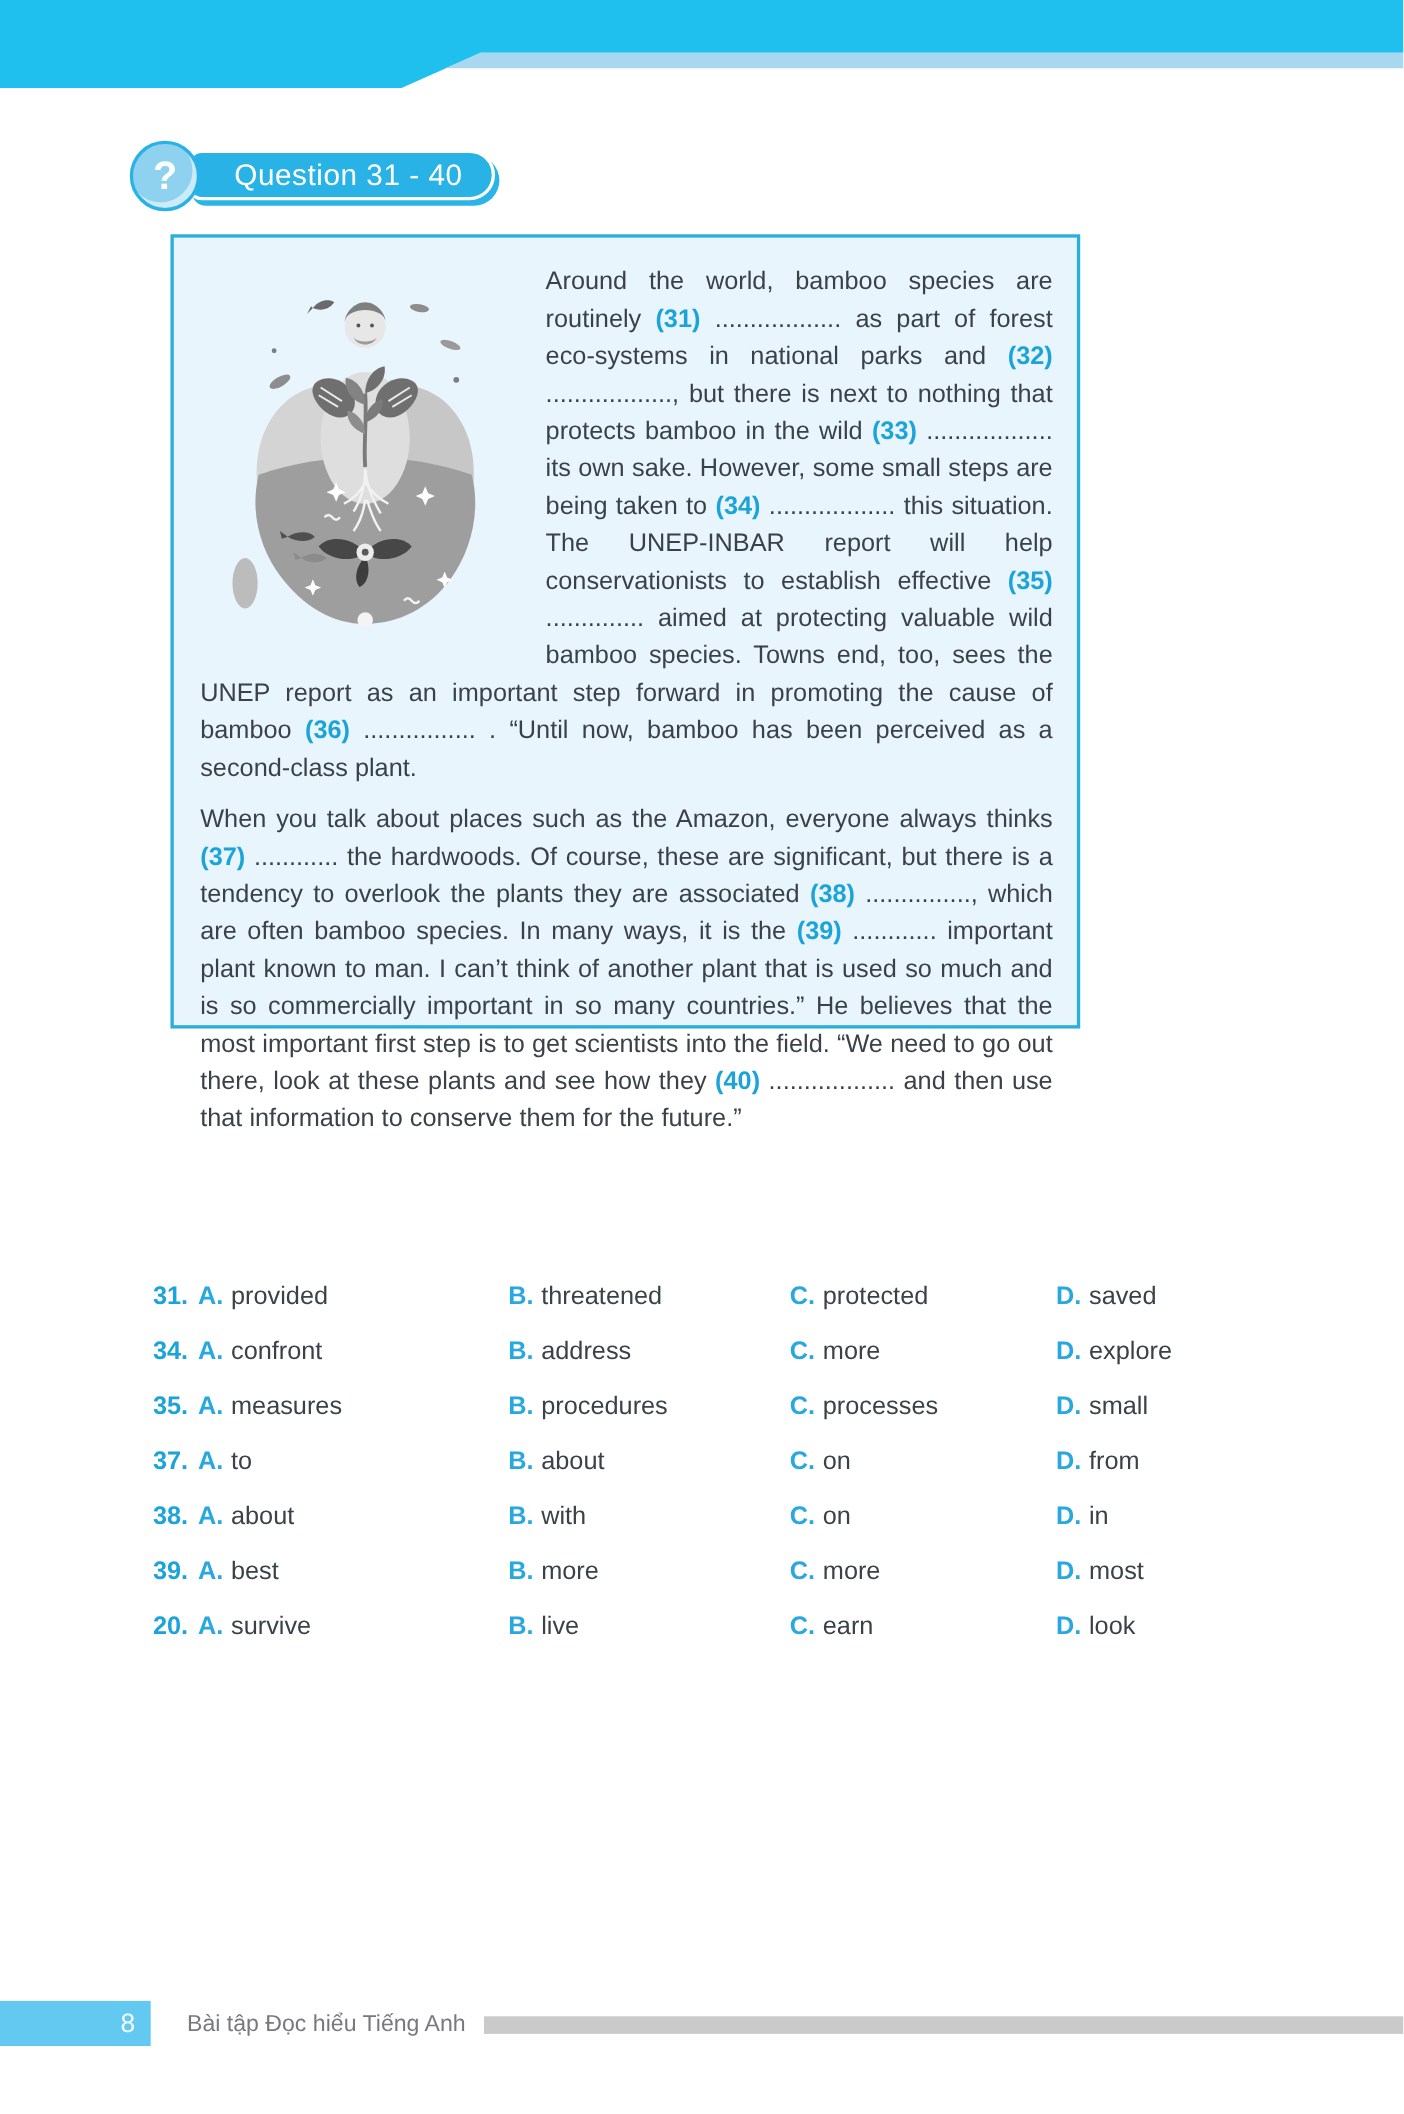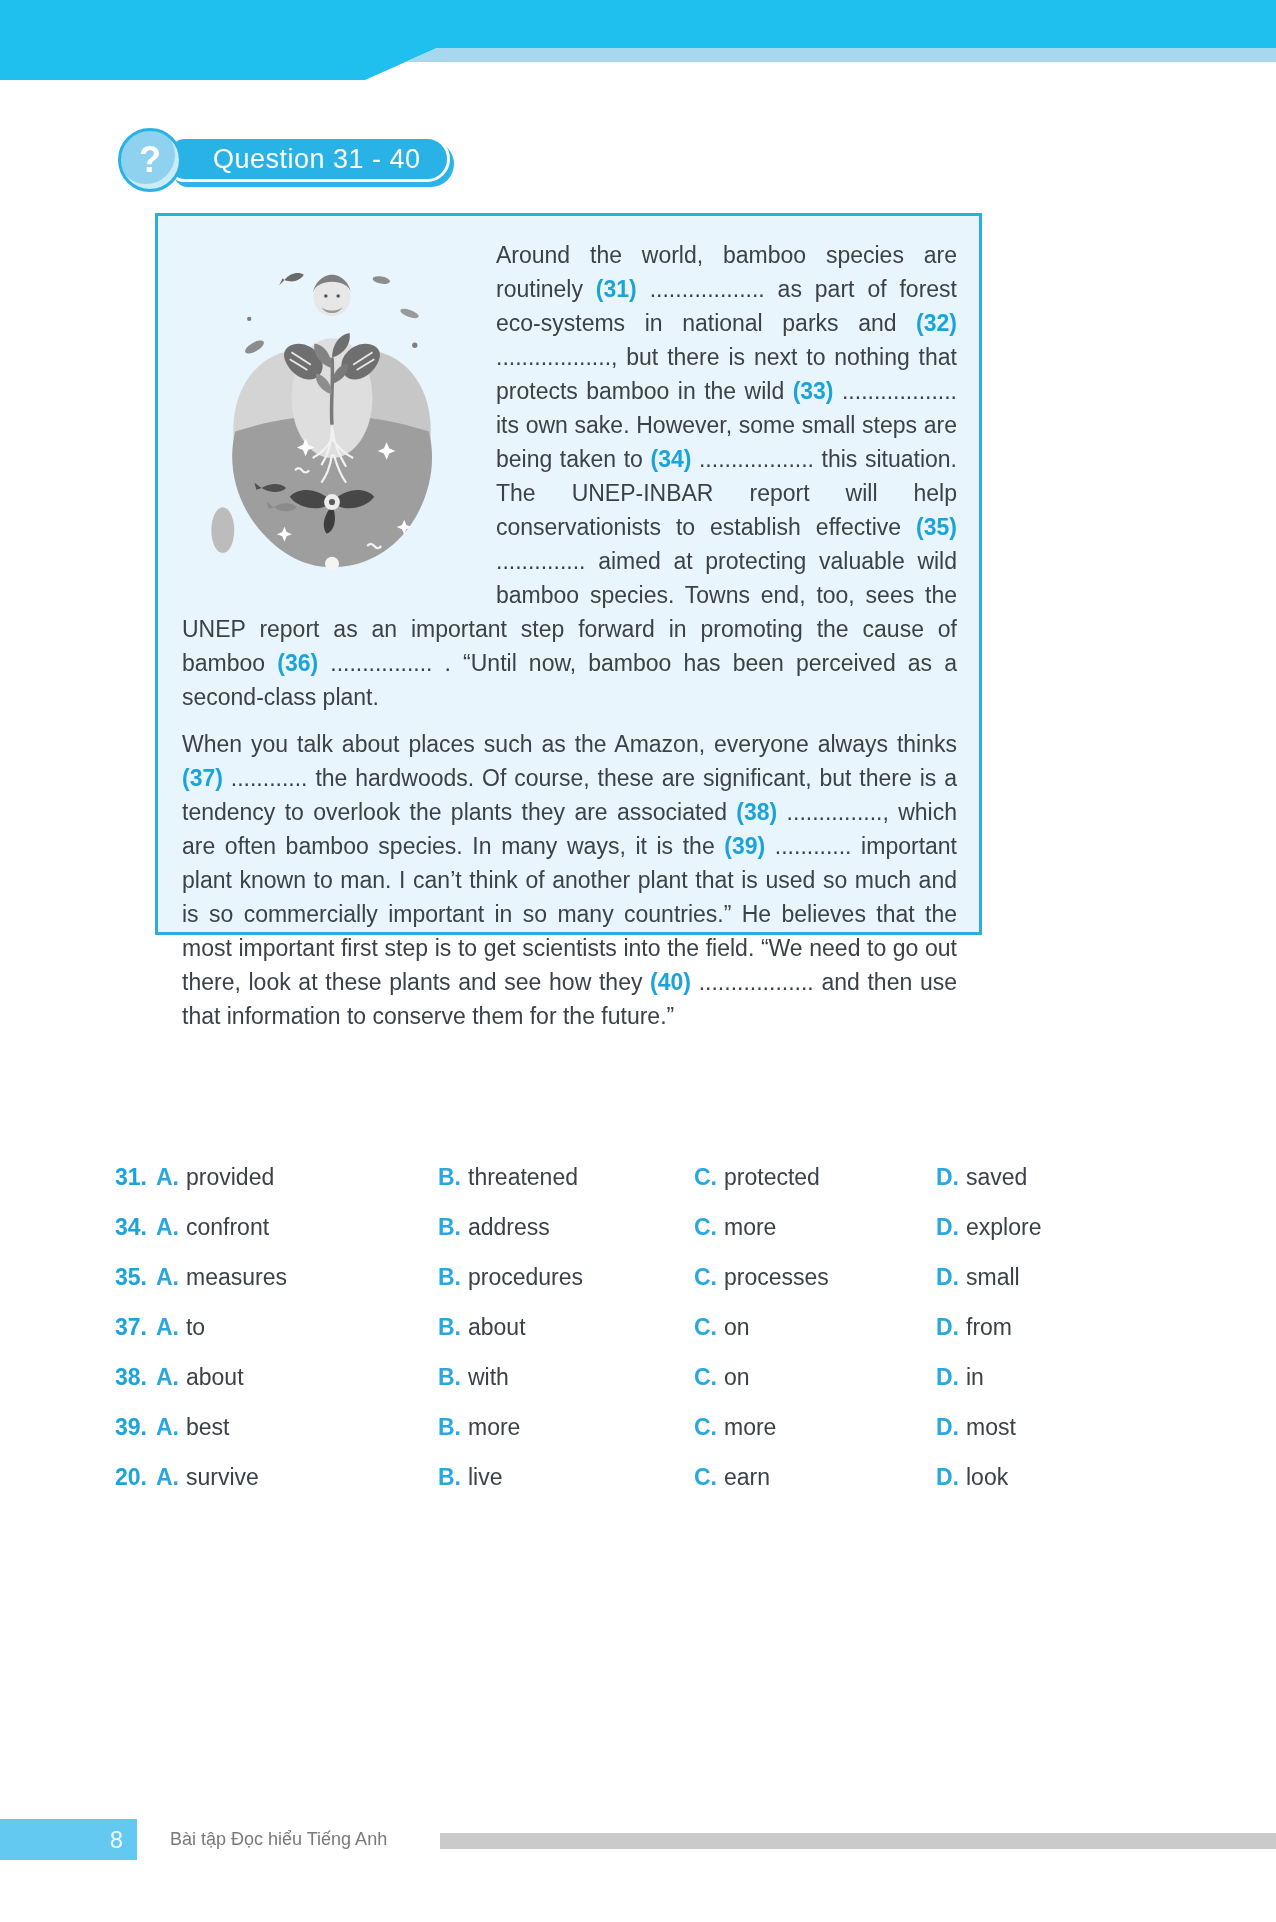--- a/index.html
+++ b/index.html
@@ -25,31 +25,31 @@
       box-sizing:border-box;border:3px solid #29aede;background:#e9f5fc;
       padding:22px 22px 0 24px;margin-left:40px;}
   .passage{font-size:23px;line-height:34px;color:#3b4148;text-align:justify;}
   .passage p{margin:0 0 13px 0;}
   .marker{color:#1ba3da;font-weight:700;}
   .illu-float{float:left;width:300px;margin:28px 14px 4px 0;}
   .illu-float svg{display:block;width:300px;height:310px;}
 
   
   .options{position:absolute;left:115px;top:1152px;width:1060px;}
-  .q-row{display:grid;grid-template-columns:323px 256px 242px 1fr;height:50px;align-items:center;}
+  .q-row{display:grid;grid-template-columns:323px 256px 242px 1fr;height:50px;align-items:center;margin-left:24px;}
   .q-num{color:#1ba3da;font-weight:700;font-size:23px;margin-right:9px;}
   .q-letter{color:#29a8e0;font-weight:700;font-size:23px;margin-right:7px;}
   .q-text{color:#3b4148;font-size:23px;}
 
   
   .footer-pageblock{position:absolute;left:0;top:1819px;width:137px;height:41px;background:#63c9f0;
       display:flex;align-items:center;justify-content:flex-end;padding-right:14px;box-sizing:border-box;}
   .footer-pagenum{color:#f4fbff;font-size:24px;}
   .footer-title{position:absolute;left:170px;top:1819px;height:41px;display:flex;align-items:center;
-      color:#77797c;font-size:18px;}
+      color:#77797c;font-size:21px;}
   .footer-bar{position:absolute;left:440px;top:1833px;width:836px;height:16px;background:#cacaca;}
 </style>
 </head>
 <body>
 
 <div class="page">
 
   <svg class="banner" viewBox="0 0 1276 90" preserveAspectRatio="none">
     <polygon points="0,0 1276,0 1276,48 437,48 365,80 0,80" fill="#1fbfee"></polygon>
     <polygon points="437,48 1276,48 1276,62 405,62" fill="#a8d8f0"></polygon>

